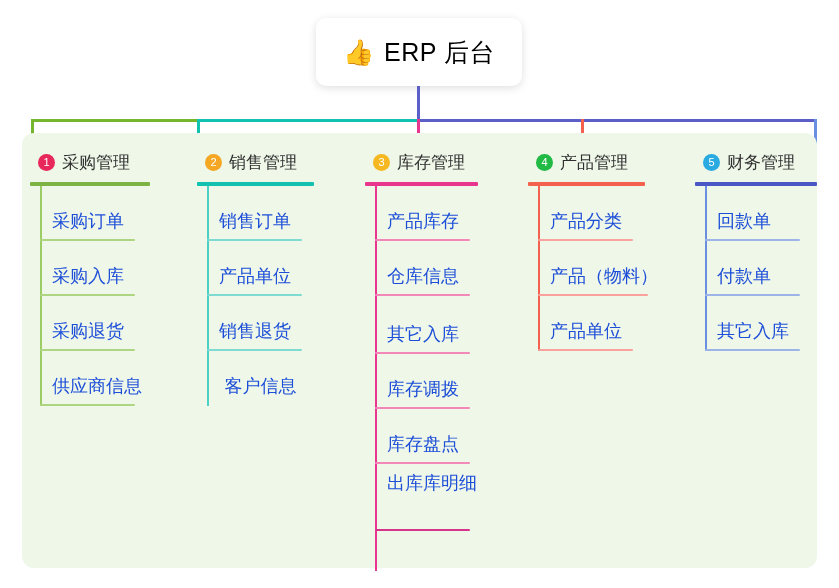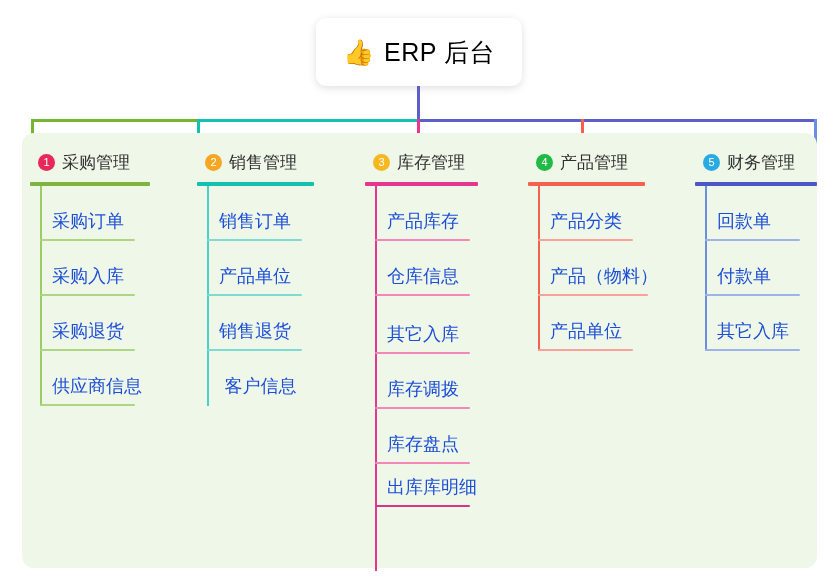--- a/index.html
+++ b/index.html
@@ -228,21 +228,21 @@
         <div class="leaf-rule" style="background:#f287b8;"></div>
       </div>
       <div class="leaf" style="height:55px; width:95px;">
         <span class="leaf-text">库存调拨</span>
         <div class="leaf-rule" style="background:#f287b8;"></div>
       </div>
       <div class="leaf" style="height:55px; width:95px;">
         <span class="leaf-text">库存盘点</span>
         <div class="leaf-rule" style="background:#f287b8;"></div>
       </div>
-      <div class="leaf" style="height:43px; width:95px;">
+      <div class="leaf" style="height:67px; width:95px;gap:28px;">
         <span class="leaf-text">出库库明细</span>
         <div class="leaf-rule" style="background:#d6348a;"></div>
       </div>
     </div>
   </div>
 
   <div class="column" style="left:528px; top:146px; width:160px;">
     <div class="col-head">
       <span class="badge" style="background:#21ba45;">4</span>
       <span class="col-title">产品管理</span>

